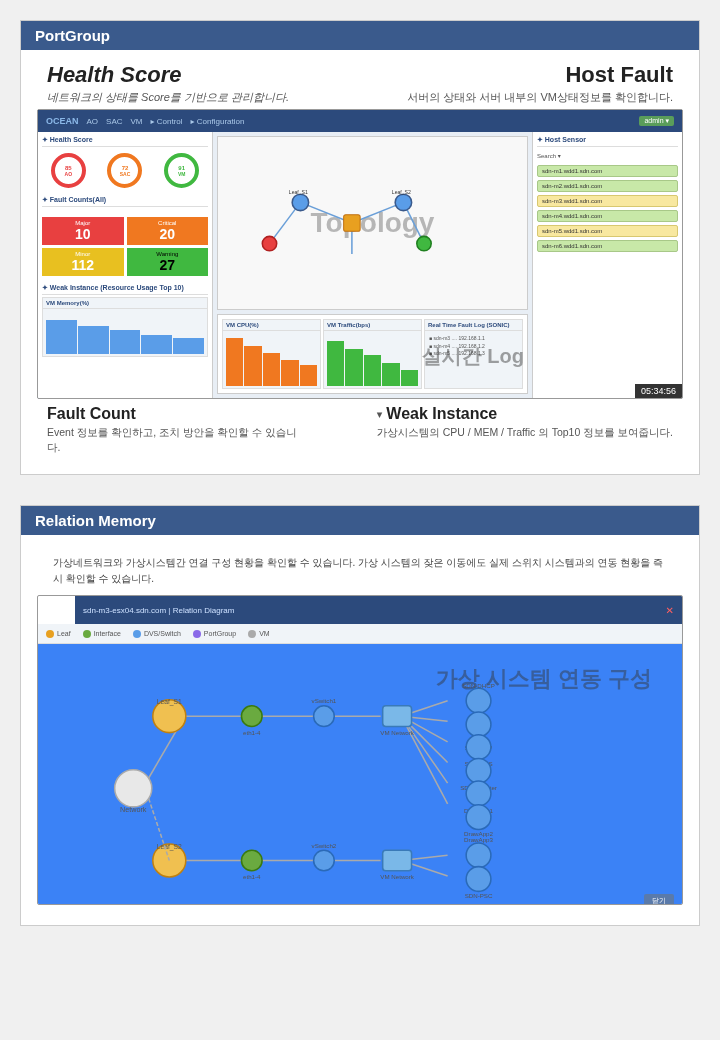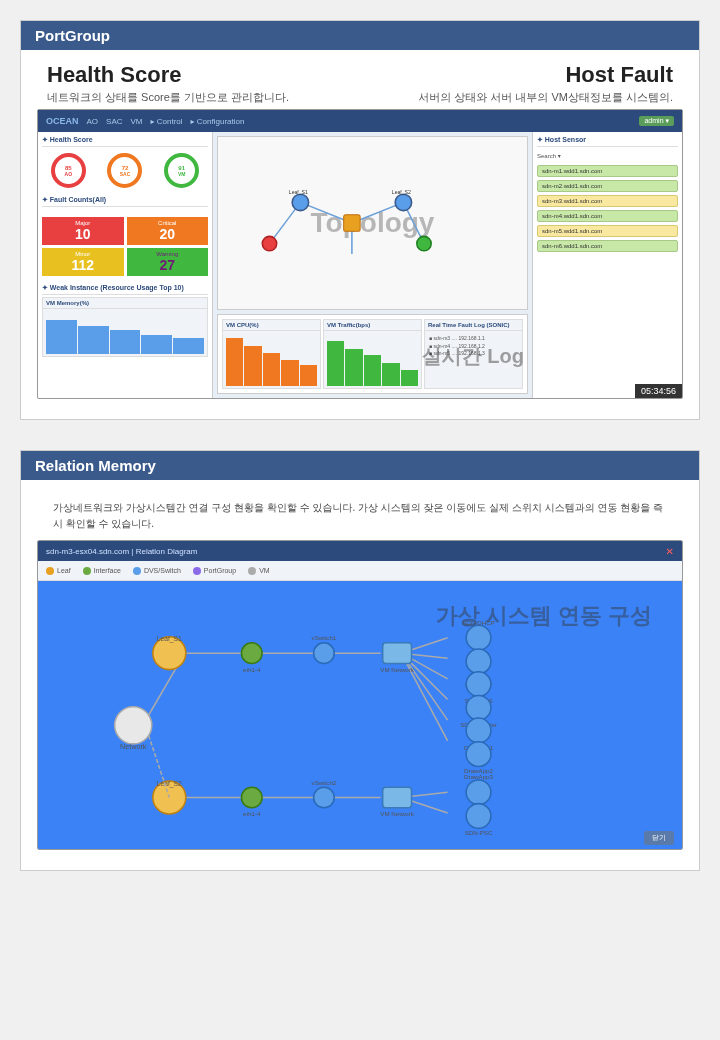--- a/index.html
+++ b/index.html
@@ -36,20 +36,21 @@
     .dashboard-labels {
       display: flex;
       justify-content: space-between;
       align-items: flex-start;
       padding: 0 10px;
       margin-bottom: 4px;
     }
 
     .label-left {
       text-align: left;
+      font-style: italic;
     }
 
     .label-right {
       text-align: right;
     }
 
     .label-title {
       font-size: 22px;
       font-weight: bold;
       color: #222;
@@ -152,21 +153,21 @@
 
     .fault-box {
       padding: 3px 5px;
       border-radius: 0;
       text-align: center;
     }
 
     .fault-box-red { background: #e84040; color: #fff; }
     .fault-box-orange { background: #f07820; color: #fff; }
     .fault-box-yellow { background: #e8c020; color: #fff; }
-    .fault-box-green { background: #40b840; color: #701a75; }
+    .fault-box-green { background: #40b840; color: #000000; }
 
     .fault-label {
       font-size: 6px;
     }
 
     .fault-num {
       font-size: 14px;
       font-weight: bold;
     }
 
@@ -279,25 +280,26 @@
       background: #fff;
       border: 1px solid #999;
       border-radius: 2px;
       position: relative;
       overflow: hidden;
       margin-top: 8px;
     }
 
     .rel-topbar {
       background: #2c4a7c;
-      height: 20px;
+      height: 28px;
       display: flex;
       align-items: center;
       padding: 0 8px;
       justify-content: space-between;
+      margin-left: 37px;
     }
 
     .rel-topbar-title {
       color: #cce0ff;
       font-size: 8px;
     }
 
     .rel-topbar-close {
       color: #ff6060;
       font-size: 10px;
@@ -381,21 +383,21 @@
 
   <div class="section-content">
 
     <div class="dashboard-labels">
       <div class="label-left">
         <div class="label-title">Health Score</div>
         <div class="label-desc">네트워크의 상태를 Score를 기반으로 관리합니다.</div>
       </div>
       <div class="label-right">
         <div class="label-title">Host Fault</div>
-        <div class="label-desc">서버의 상태와 서버 내부의 VM상태정보를 시스템의.</div>
+        <div class="label-desc">서버의 상태와 서버 내부의 VM상태정보를 확인합니다.</div>
       </div>
     </div>
 
     <div class="dashboard-screenshot">
 
       <div class="dash-topbar">
         <span class="dash-topbar-title">OCEAN</span>
         <span class="dash-nav-item">AO</span>
         <span class="dash-nav-item">SAC</span>
         <span class="dash-nav-item">VM</span>
@@ -531,20 +533,33 @@
         </div>
       </div>
 
       <div style="position:absolute;bottom:28px;right:158px;font-size:20px;font-weight:bold;color:#333;opacity:0.45;pointer-events:none;">
         <span>실시간 Log</span>
       </div>
 
       <div class="timestamp-badge">05:34:56</div>
     </div>
 
+    <div style="display:flex;justify-content:space-between;padding:6px 10px 0;">
+      <div style="display:flex;flex-direction:column;align-items:flex-start;max-width:260px;">
+        <div style="font-size:16px;font-weight:bold;color:#222;">Fault Count</div>
+        <div style="font-size:10.5px;color:#555;margin-top:2px;line-height:1.4;">Event 정보를 확인하고, 조치 방안을 확인할 수 있습니다.</div>
+      </div>
+      <div style="display:flex;flex-direction:column;align-items:flex-start;max-width:340px;">
+        <div style="display:flex;align-items:center;gap:4px;">
+          <span style="font-size:11px;color:#555;">▾</span>
+          <div style="font-size:16px;font-weight:bold;color:#222;">Weak Instance</div>
+        </div>
+        <div style="font-size:10.5px;color:#555;margin-top:2px;line-height:1.4;">가상시스템의 CPU / MEM / Traffic 의 Top10 정보를 보여줍니다.</div>
+      </div>
+    </div>
   </div>
 </div>
 
 <div class="section-block">
   <div class="section-header">
     <span>Relation Memory</span>
   </div>
 
   <div class="section-content">
     <div class="section-desc">가상네트워크와 가상시스템간 연결 구성 현황을 확인할 수 있습니다. 가상 시스템의 잦은 이동에도 실제 스위치 시스템과의 연동 현황을 즉시 확인할 수 있습니다.</div>

